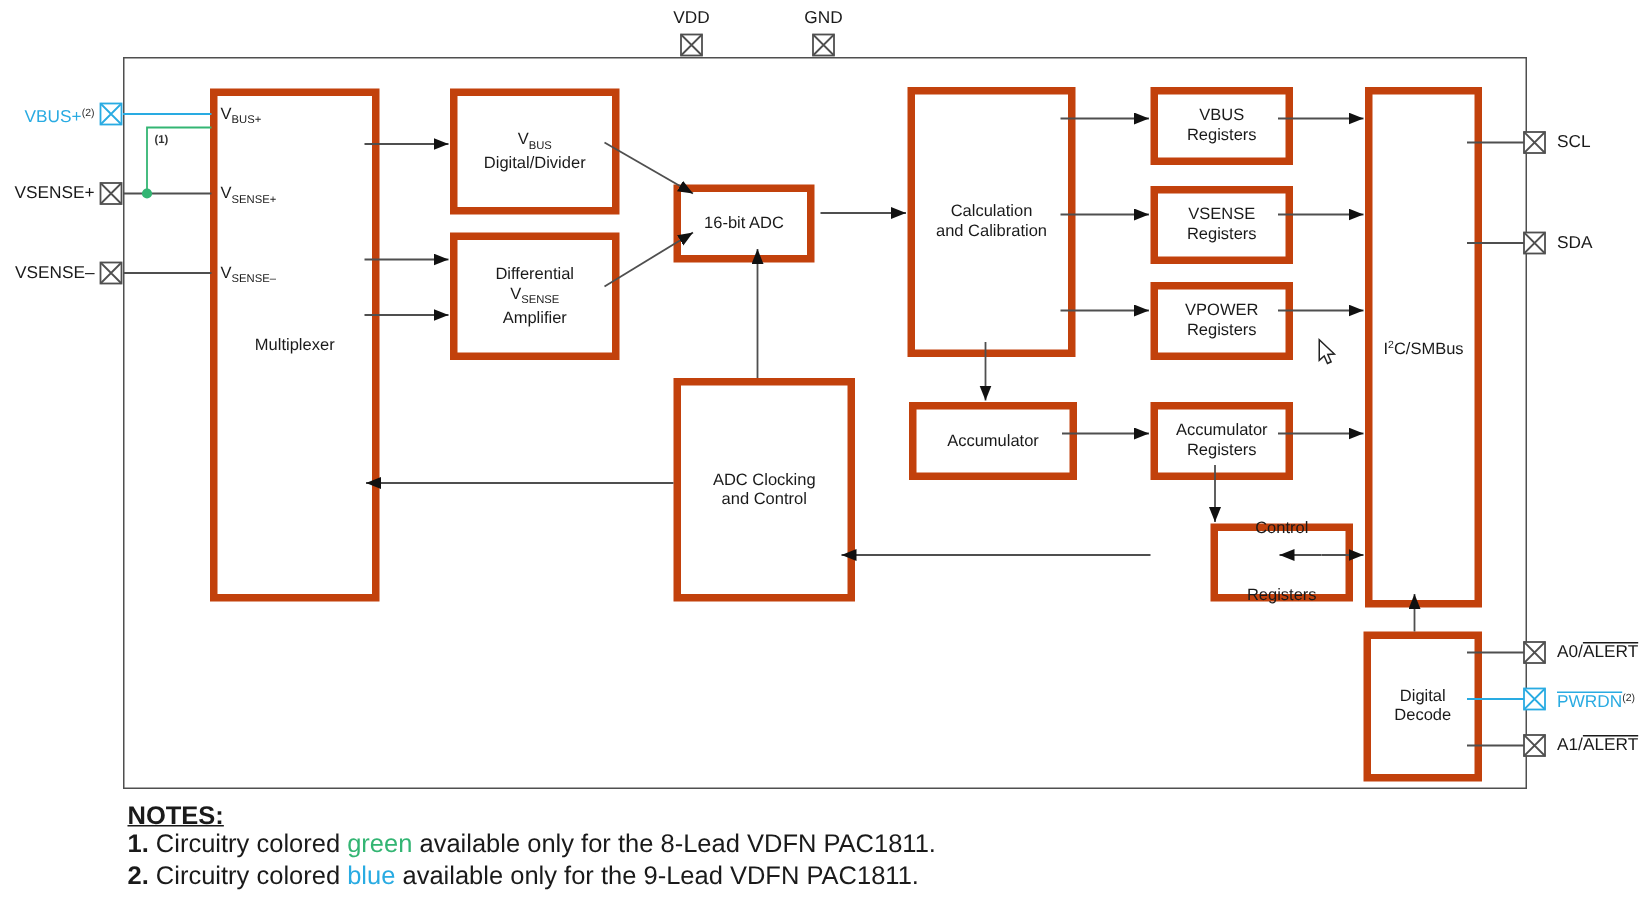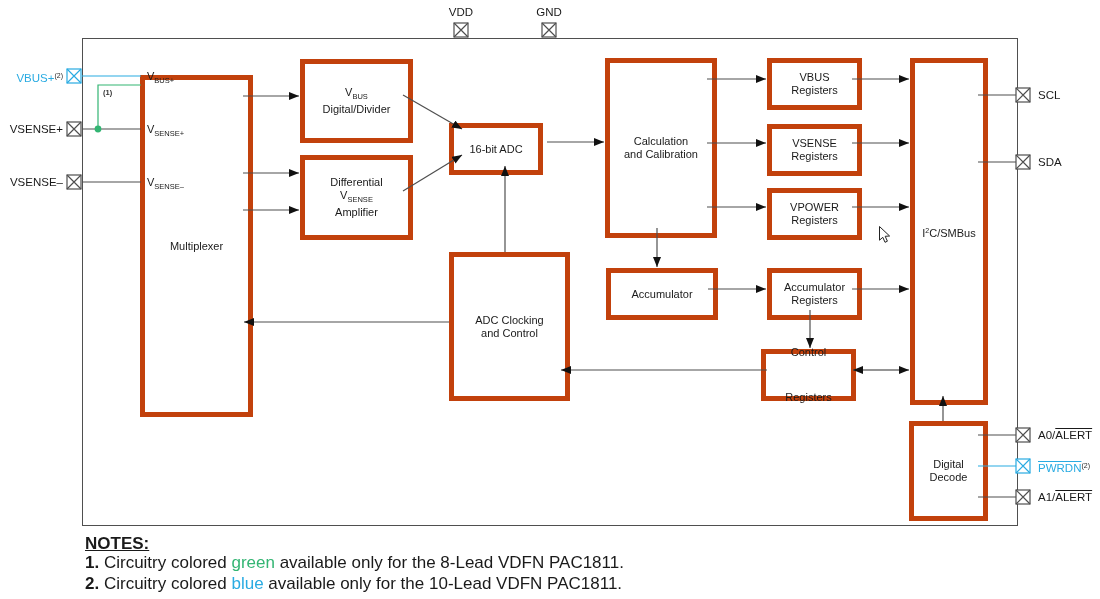--- a/index.html
+++ b/index.html
@@ -46,21 +46,21 @@
   <div class="lbl pinlbl" style="left:1038px;top:428px;">
     <span>A0/</span><span class="ovl">ALERT</span>
   </div>
   <div class="lbl pinlbl" style="left:1038px;top:459px;">
     <span class="ovl blue-t">PWRDN</span><span class="sup dark">(2)</span>
   </div>
   <div class="lbl pinlbl" style="left:1038px;top:490px;">
     <span>A1/</span><span class="ovl">ALERT</span>
   </div>
 
-  <div class="box" style="left:140px;top:59px;width:103px;height:332px;margin-top:16px;">
+  <div class="box" style="left:140px;top:59px;width:103px;height:332px;">
     <span>Multiplexer</span>
   </div>
 
   <div class="lbl" style="left:147px;top:69px;">
     <span>V</span><span class="sub">BUS+</span>
   </div>
   <div class="lbl" style="left:147px;top:122px;">
     <span>V</span><span class="sub">SENSE+</span>
   </div>
   <div class="lbl" style="left:147px;top:175px;">
@@ -111,21 +111,21 @@
   <div class="box" style="left:767px;top:188px;width:85px;height:42px;">
     <div>VPOWER</div>
     <div>Registers</div>
   </div>
 
   <div class="box" style="left:767px;top:268px;width:85px;height:42px;">
     <div>Accumulator</div>
     <div>Registers</div>
   </div>
 
-  <div class="box" style="left:761px;top:349px;width:85px;height:42px;gap:32px;">
+  <div class="box" style="left:807px;top:349px;width:85px;height:42px;gap:32px;">
     <div>Control</div>
     <div>Registers</div>
   </div>
 
   <div class="box" style="left:910px;top:58px;width:68px;height:337px;">
     <div><span>I</span><span class="sup">2</span><span>C/SMBus</span></div>
   </div>
 
   <div class="box" style="left:909px;top:421px;width:69px;height:90px;">
     <div>Digital</div>
@@ -227,16 +227,16 @@
     <g transform="translate(879,226)">
       <path d="M0.5,0.5 L0.5,14.2 L3.8,11.3 L6,16.3 L8.4,15.2 L6.2,10.3 L10.6,10 Z" fill="#fff" stroke="#222" stroke-width="1"></path>
     </g>
   </svg>
 
   <div class="notes nhead" style="top:537px;">NOTES:</div>
   <div class="notes" style="top:556px;">
     <b>1.</b><span> Circuitry colored </span><span class="green-t">green</span><span> available only for the 8-Lead VDFN PAC1811.</span>
   </div>
   <div class="notes" style="top:577px;">
-    <b>2.</b><span> Circuitry colored </span><span class="blue-t">blue</span><span> available only for the 10-Lead VDFN PAC1811.</span>
+    <b>2.</b><span> Circuitry colored </span><span class="blue-t">blue</span><span> available only for the 9-Lead VDFN PAC1811.</span>
   </div>
 
 </div>
 
 </body></html>

